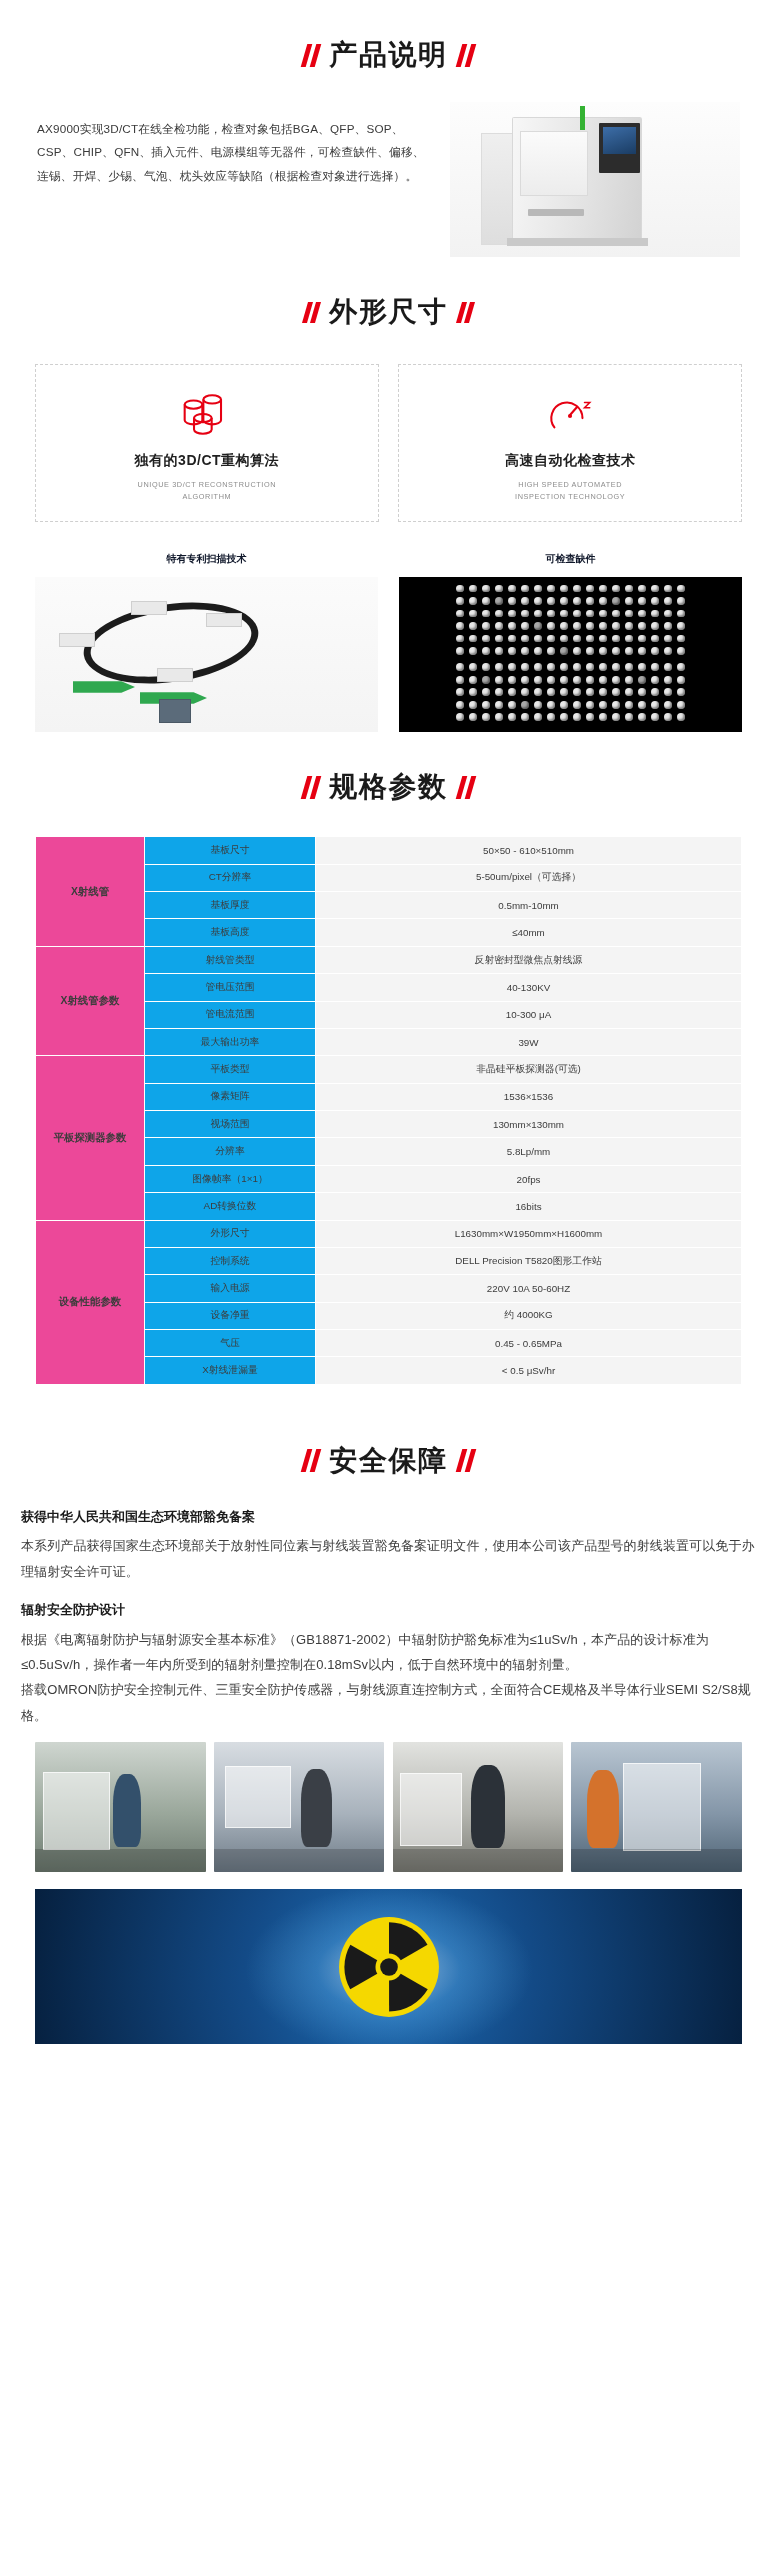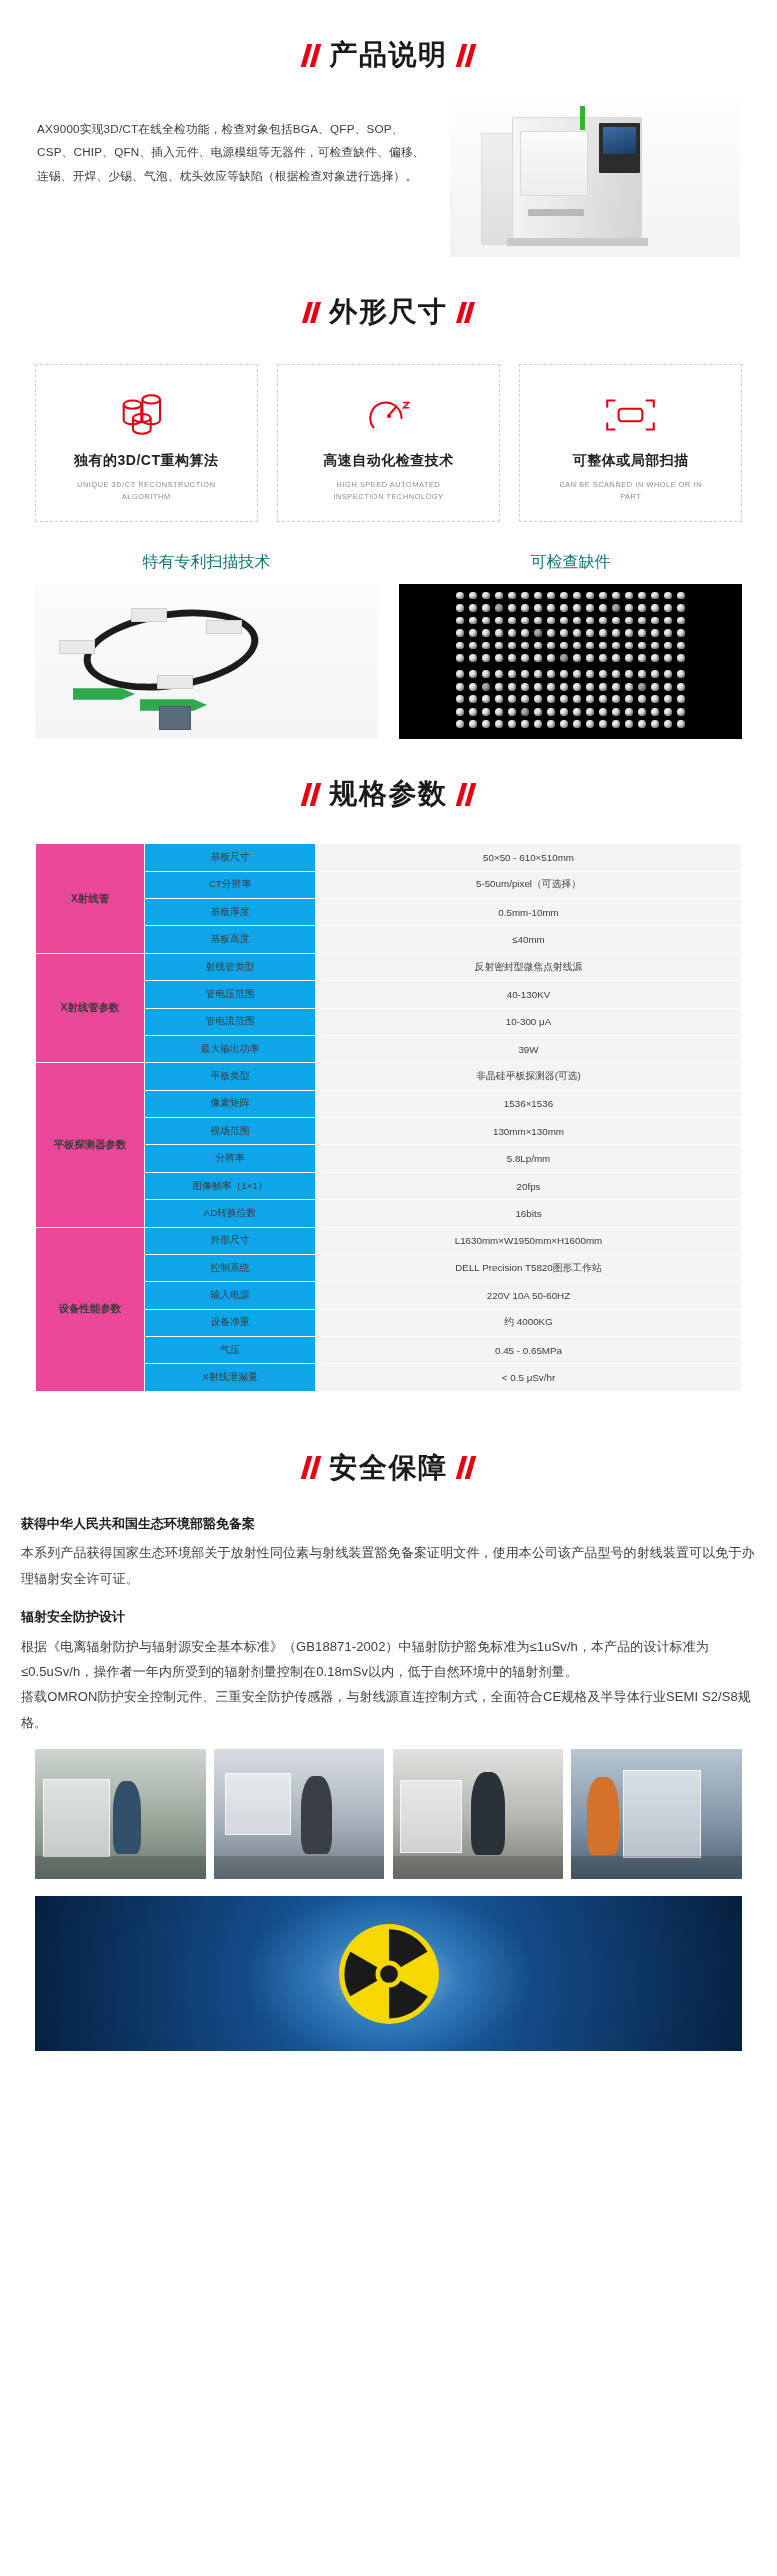--- a/index.html
+++ b/index.html
@@ -91,21 +91,21 @@
     position:absolute; left:57px; top:136px; width:141px; height:8.3px;
     background:#c9c9c9;
   }
   .mach-logo {
     position:absolute; left:78px; top:107px; width:56px; height:7.3px;
     background:#b8b8b8; border-radius:1px;
   }
 
   
   .adv-wrap {
-    display:flex; gap:19.7px; justify-content:center;
+    display:flex; gap:19.7px; justify-content:flex-end;
     padding: 0 35px; margin-top: 33px;
   }
   .adv-card {
     flex:1 1 0;
     border:0.5px dashed #cfcfcf;
     background:#fff;
     padding: 21px 9.3px 17.6px;
     text-align:center;
     min-height: 155px;
     display:flex; flex-direction:column; align-items:center;
@@ -115,21 +115,21 @@
     font-size: 14px; font-weight:700; color:#1f1f1f; margin-top: 8.3px; letter-spacing:0.5px;
   }
   .adv-sub {
     font-size: 7.3px; color:#8c8c8c; margin-top: 8.3px; line-height:1.7;
     letter-spacing:0.6px; max-width: 155px;
   }
 
   
   .dual-wrap { display:flex; gap:21px; padding:0 35px; margin-top: 30px; }
   .dual-col { flex:1 1 0; }
-  .dual-title { text-align:center; font-size:16px; font-weight:400; color:#0f766e; margin-bottom:11.4px; }
+  .dual-title { text-align:center; font-size:10px; font-weight:700; color:#0f172a; margin-bottom:11.4px; }
   .dual-img { width:100%; height:155px; position:relative; overflow:hidden; background:#fff; }
   .dual-img.dark { background:#000; }
   .flow-bg { background: linear-gradient(180deg,#fbfbfb,#f4f4f4); }
 
   
   .chip { position:absolute; background:#e9e9e9; border:0.5px solid #cfcfcf; }
   .arrow-green {
     position:absolute; background:#2fa84f;
   }
   .ring {
@@ -280,35 +280,20 @@
             <path d="M52 46 L66 30"></path>
             <circle cx="52" cy="48" r="4" fill="#e60012" stroke="none"></circle>
             <path d="M80 22 l10 0 -10 10 10 0" stroke-width="3"></path>
           </g>
         </svg>
       </div>
       <div class="adv-title">高速自动化检查技术</div>
       <div class="adv-sub">HIGH SPEED AUTOMATED INSPECTION TECHNOLOGY</div>
     </div>
 
-    <div class="adv-card">
-      <div class="adv-icon">
-        <svg width="61" height="48" viewBox="0 0 118 92" aria-hidden="true">
-          <g fill="none" stroke="#e60012" stroke-width="4" stroke-linecap="round">
-            <path d="M14 30 V18 h14"></path>
-            <path d="M104 30 V18 h-14"></path>
-            <path d="M14 62 V74 h14"></path>
-            <path d="M104 62 V74 h-14"></path>
-            <rect x="36" y="34" width="46" height="24" rx="6"></rect>
-          </g>
-        </svg>
-      </div>
-      <div class="adv-title">可整体或局部扫描</div>
-      <div class="adv-sub">CAN BE SCANNED IN WHOLE OR IN PART</div>
-    </div>
 
   </div>
 
   <div class="dual-wrap">
     <div class="dual-col">
       <div class="dual-title">特有专利扫描技术</div>
       <div class="dual-img flow-bg">
         <div class="ring"></div>
         <div class="chip" style="left:24px; top:56px; width:36px; height:13.5px;"></div>
         <div class="chip" style="left:96px; top:24px; width:36px; height:13.5px;"></div>

